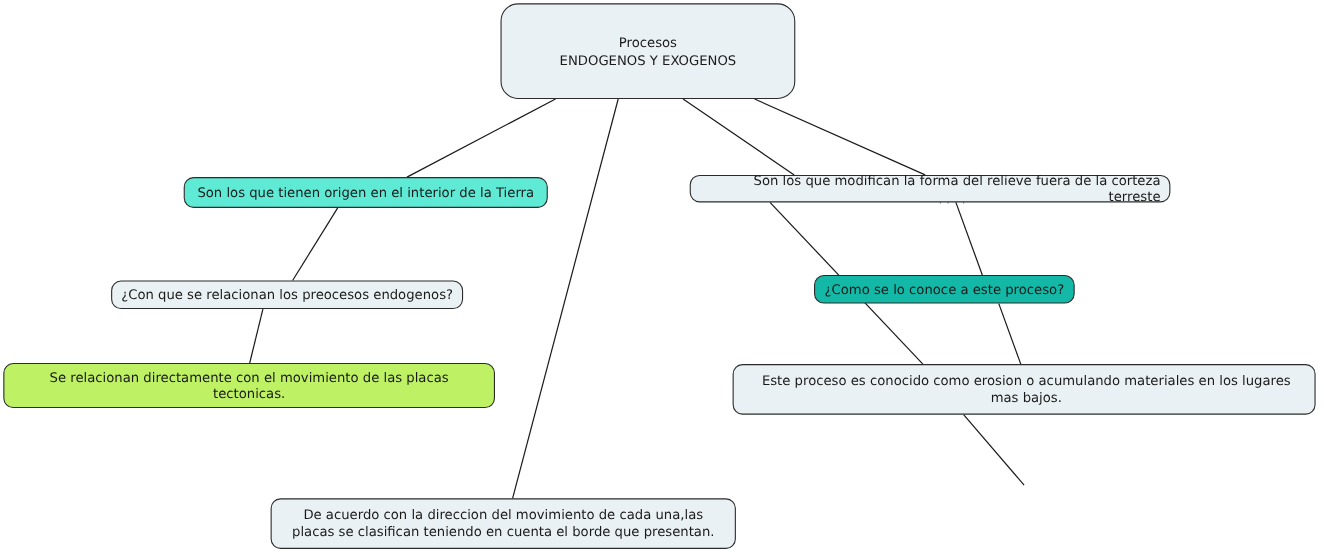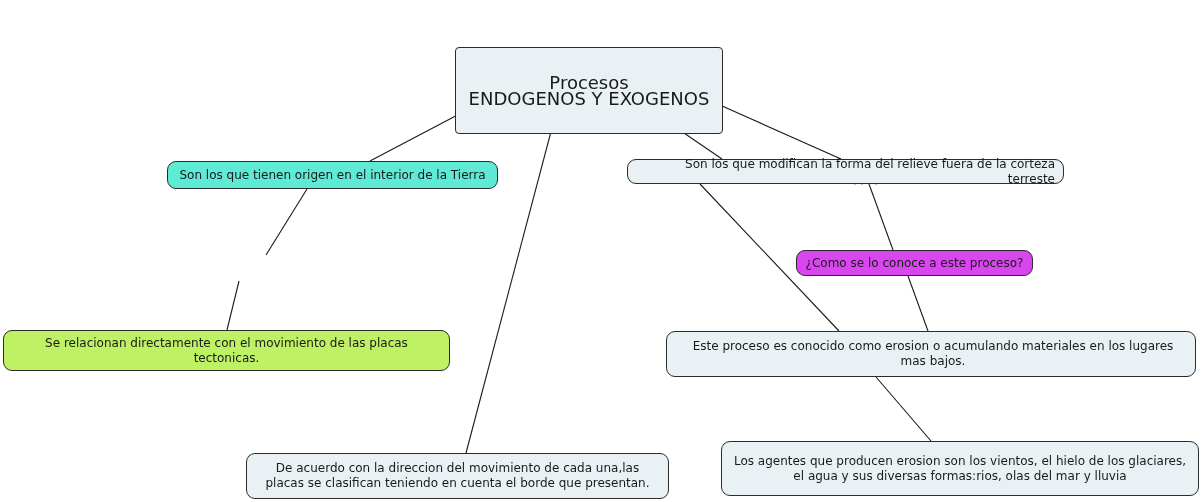--- a/index.html
+++ b/index.html
@@ -35,24 +35,23 @@
     align-items: center;
     justify-content: center;
     text-align: center;
     color: #1a1a1a;
     font-size: 12px;
     line-height: 15px;
     padding: 2px 8px;
     z-index: 2;
   }
   .node.root {
-    border-radius: 4px;
-    font-size: 18px;
+    border-radius: 16px;
+    font-size: 12px;
     line-height: 16px;
-    margin-top: 44px;
   }
   .node-text {
     white-space: pre-line;
     display: block;
     width: 100%;
   }
 </style>
 </head>
 <body>
 
@@ -81,34 +80,34 @@
   </div>
 
   <div class="node" style="left: 167px; top: 161px; width: 331px; height: 28px; background: #5eead4; border-color: rgb(43, 43, 43); color: rgb(26, 26, 26);">
     <span class="node-text">Son los que tienen origen en el interior de la Tierra</span>
   </div>
 
   <div class="node" style="left: 627px; top: 159px; width: 437px; height: 25px; background: rgb(234, 241, 244); border-color: rgb(43, 43, 43); color: rgb(26, 26, 26); text-align: right;">
     <span class="node-text">Son los que modifican la forma del relieve fuera de la corteza terreste</span>
   </div>
 
+  <div class="node" style="left: 101px; top: 255px; width: 320px; height: 26px; background: rgb(234, 241, 244); border-color: rgb(43, 43, 43); color: rgb(26, 26, 26);">
+    <span class="node-text">¿Con que se relacionan los preocesos endogenos?</span>
+  </div>
 
-  <div class="node" style="left: 796px; top: 250px; width: 237px; height: 26px; background: #d946ef; border-color: rgb(43, 43, 43); color: rgb(26, 26, 26);">
+  <div class="node" style="left: 740px; top: 250px; width: 237px; height: 26px; background: #14b8a6; border-color: rgb(43, 43, 43); color: rgb(26, 26, 26);">
     <span class="node-text">¿Como se lo conoce a este proceso?</span>
   </div>
 
   <div class="node" style="left: 3px; top: 330px; width: 447px; height: 41px; background: #bef264; border-color: rgb(43, 43, 43); color: rgb(26, 26, 26);">
     <span class="node-text">Se relacionan directamente con el movimiento de las placas tectonicas.</span>
   </div>
 
   <div class="node" style="left: 666px; top: 331px; width: 530px; height: 46px; background: rgb(234, 241, 244); border-color: rgb(43, 43, 43); color: rgb(26, 26, 26); padding-left: 12px;">
     <span class="node-text">Este proceso es conocido como erosion o  acumulando materiales en los lugares mas bajos.</span>
   </div>
 
   <div class="node" style="left: 246px; top: 453px; width: 423px; height: 46px; background: rgb(234, 241, 244); border-color: rgb(43, 43, 43); color: rgb(26, 26, 26);">
     <span class="node-text">De acuerdo con la direccion del movimiento de cada una,las placas se clasifican teniendo en cuenta el borde que presentan.</span>
   </div>
 
-  <div class="node" style="left: 721px; top: 441px; width: 478px; height: 55px; background: rgb(234, 241, 244); border-color: rgb(43, 43, 43); color: rgb(26, 26, 26);">
-    <span class="node-text">Los agentes que producen erosion son los vientos, el hielo de los glaciares, el agua y sus diversas formas:rios, olas del mar y lluvia</span>
-  </div>
 
 </div>
 
 </body></html>

